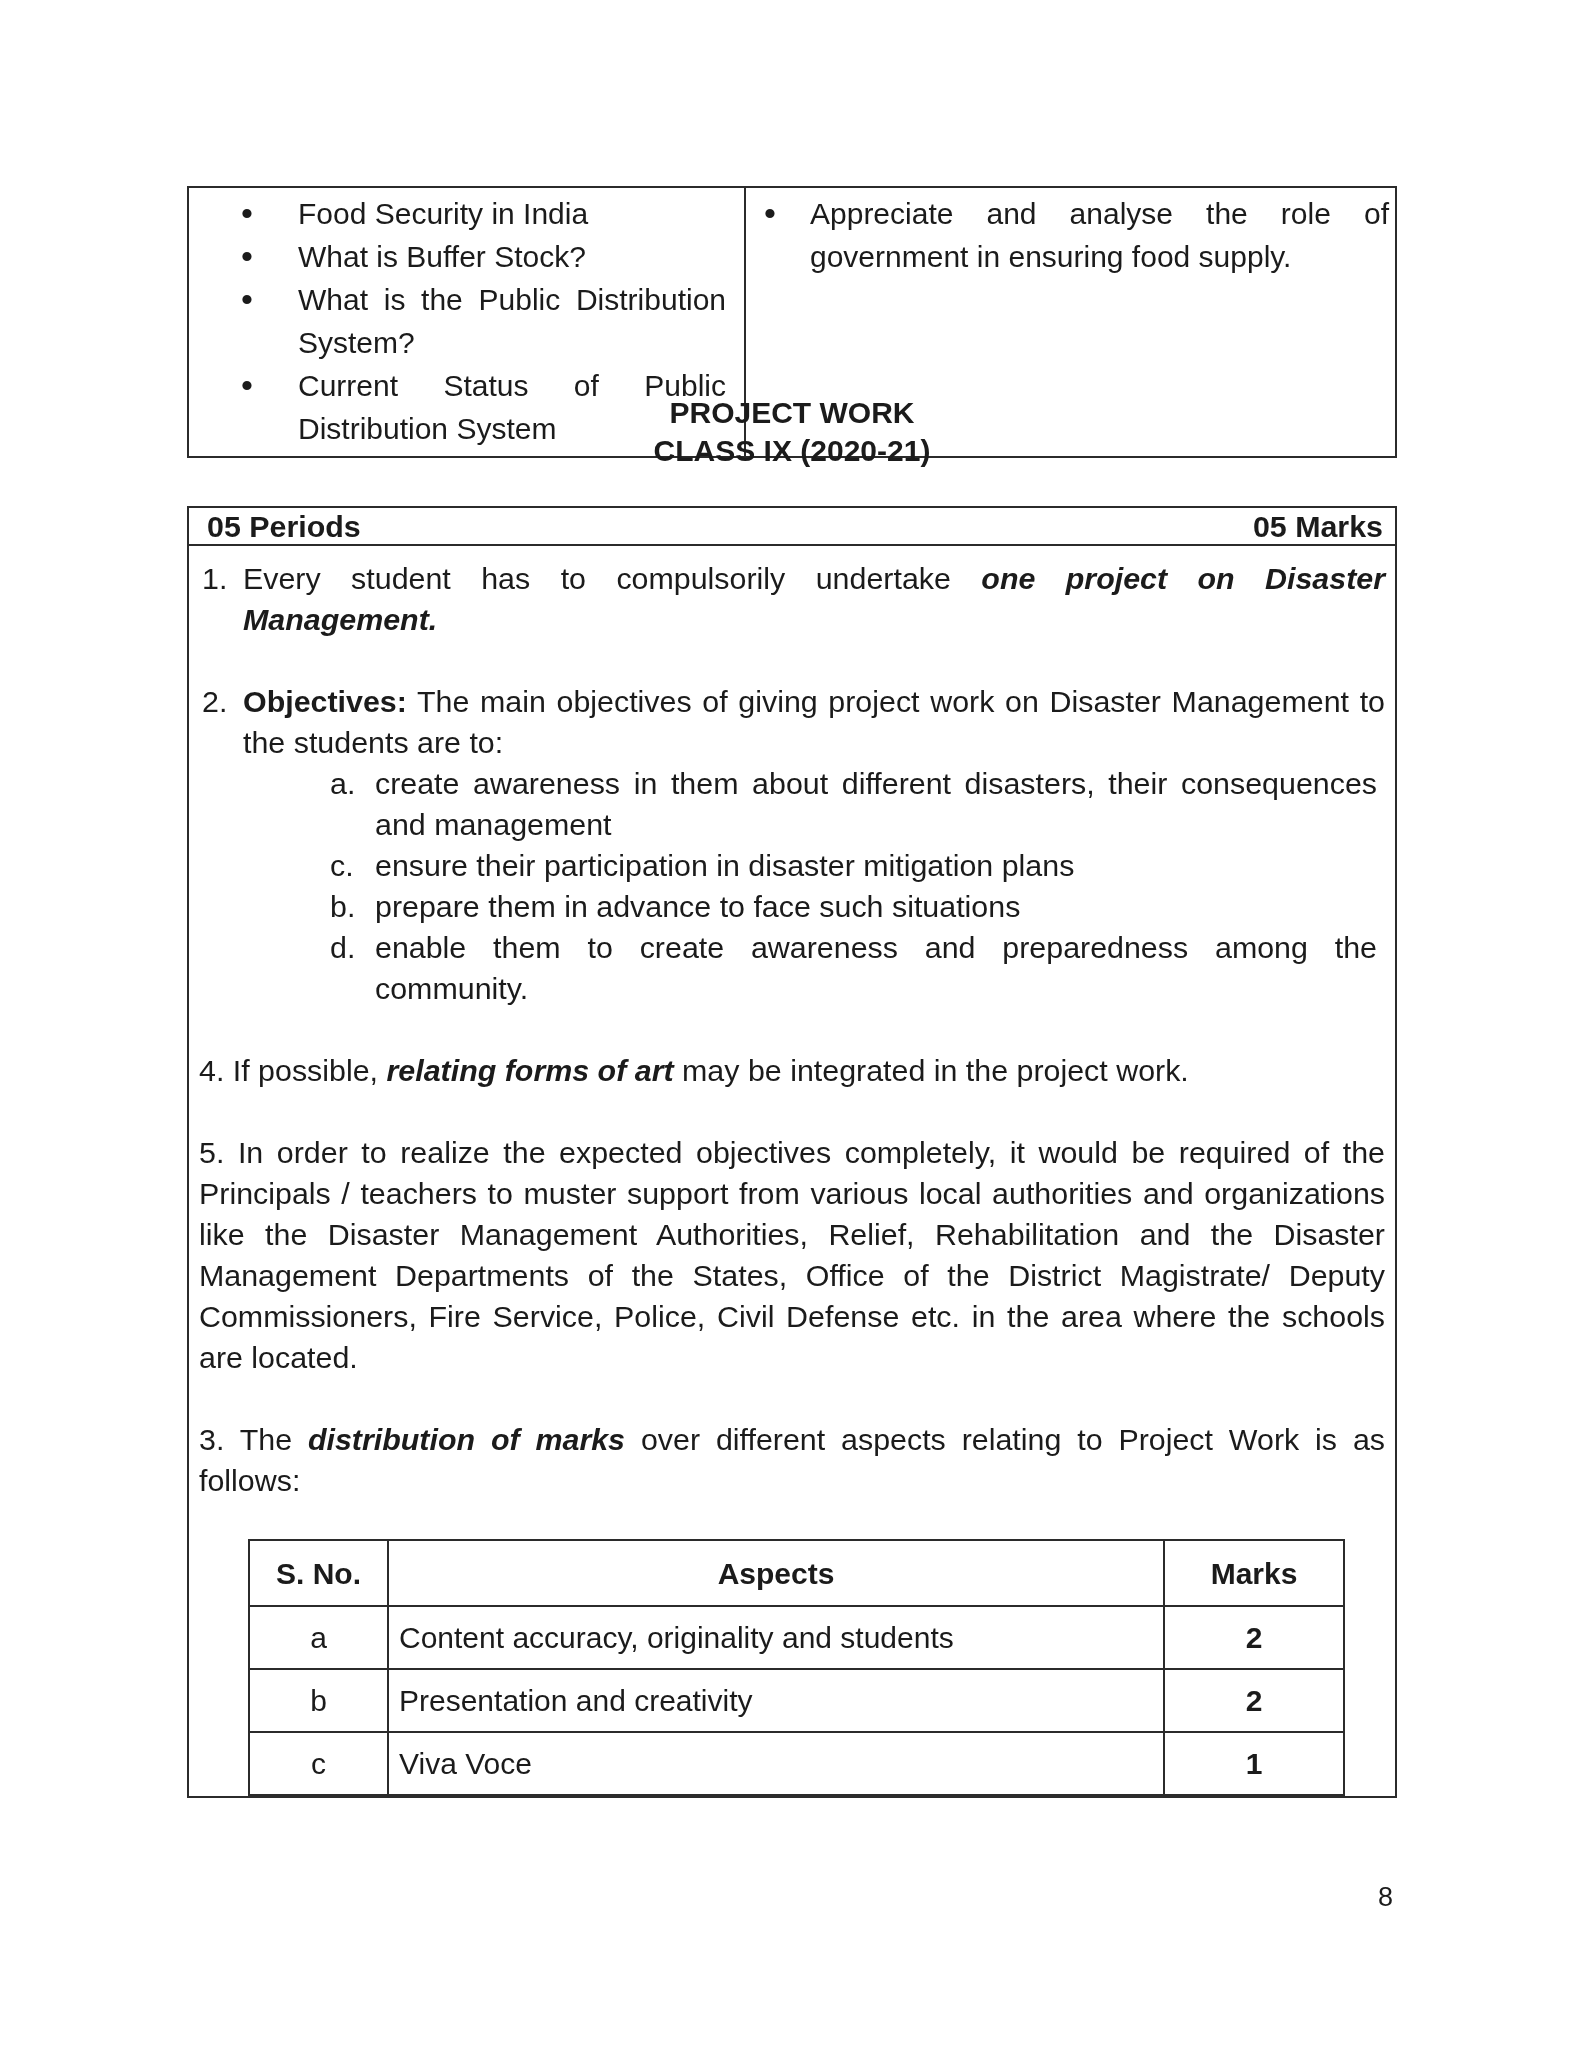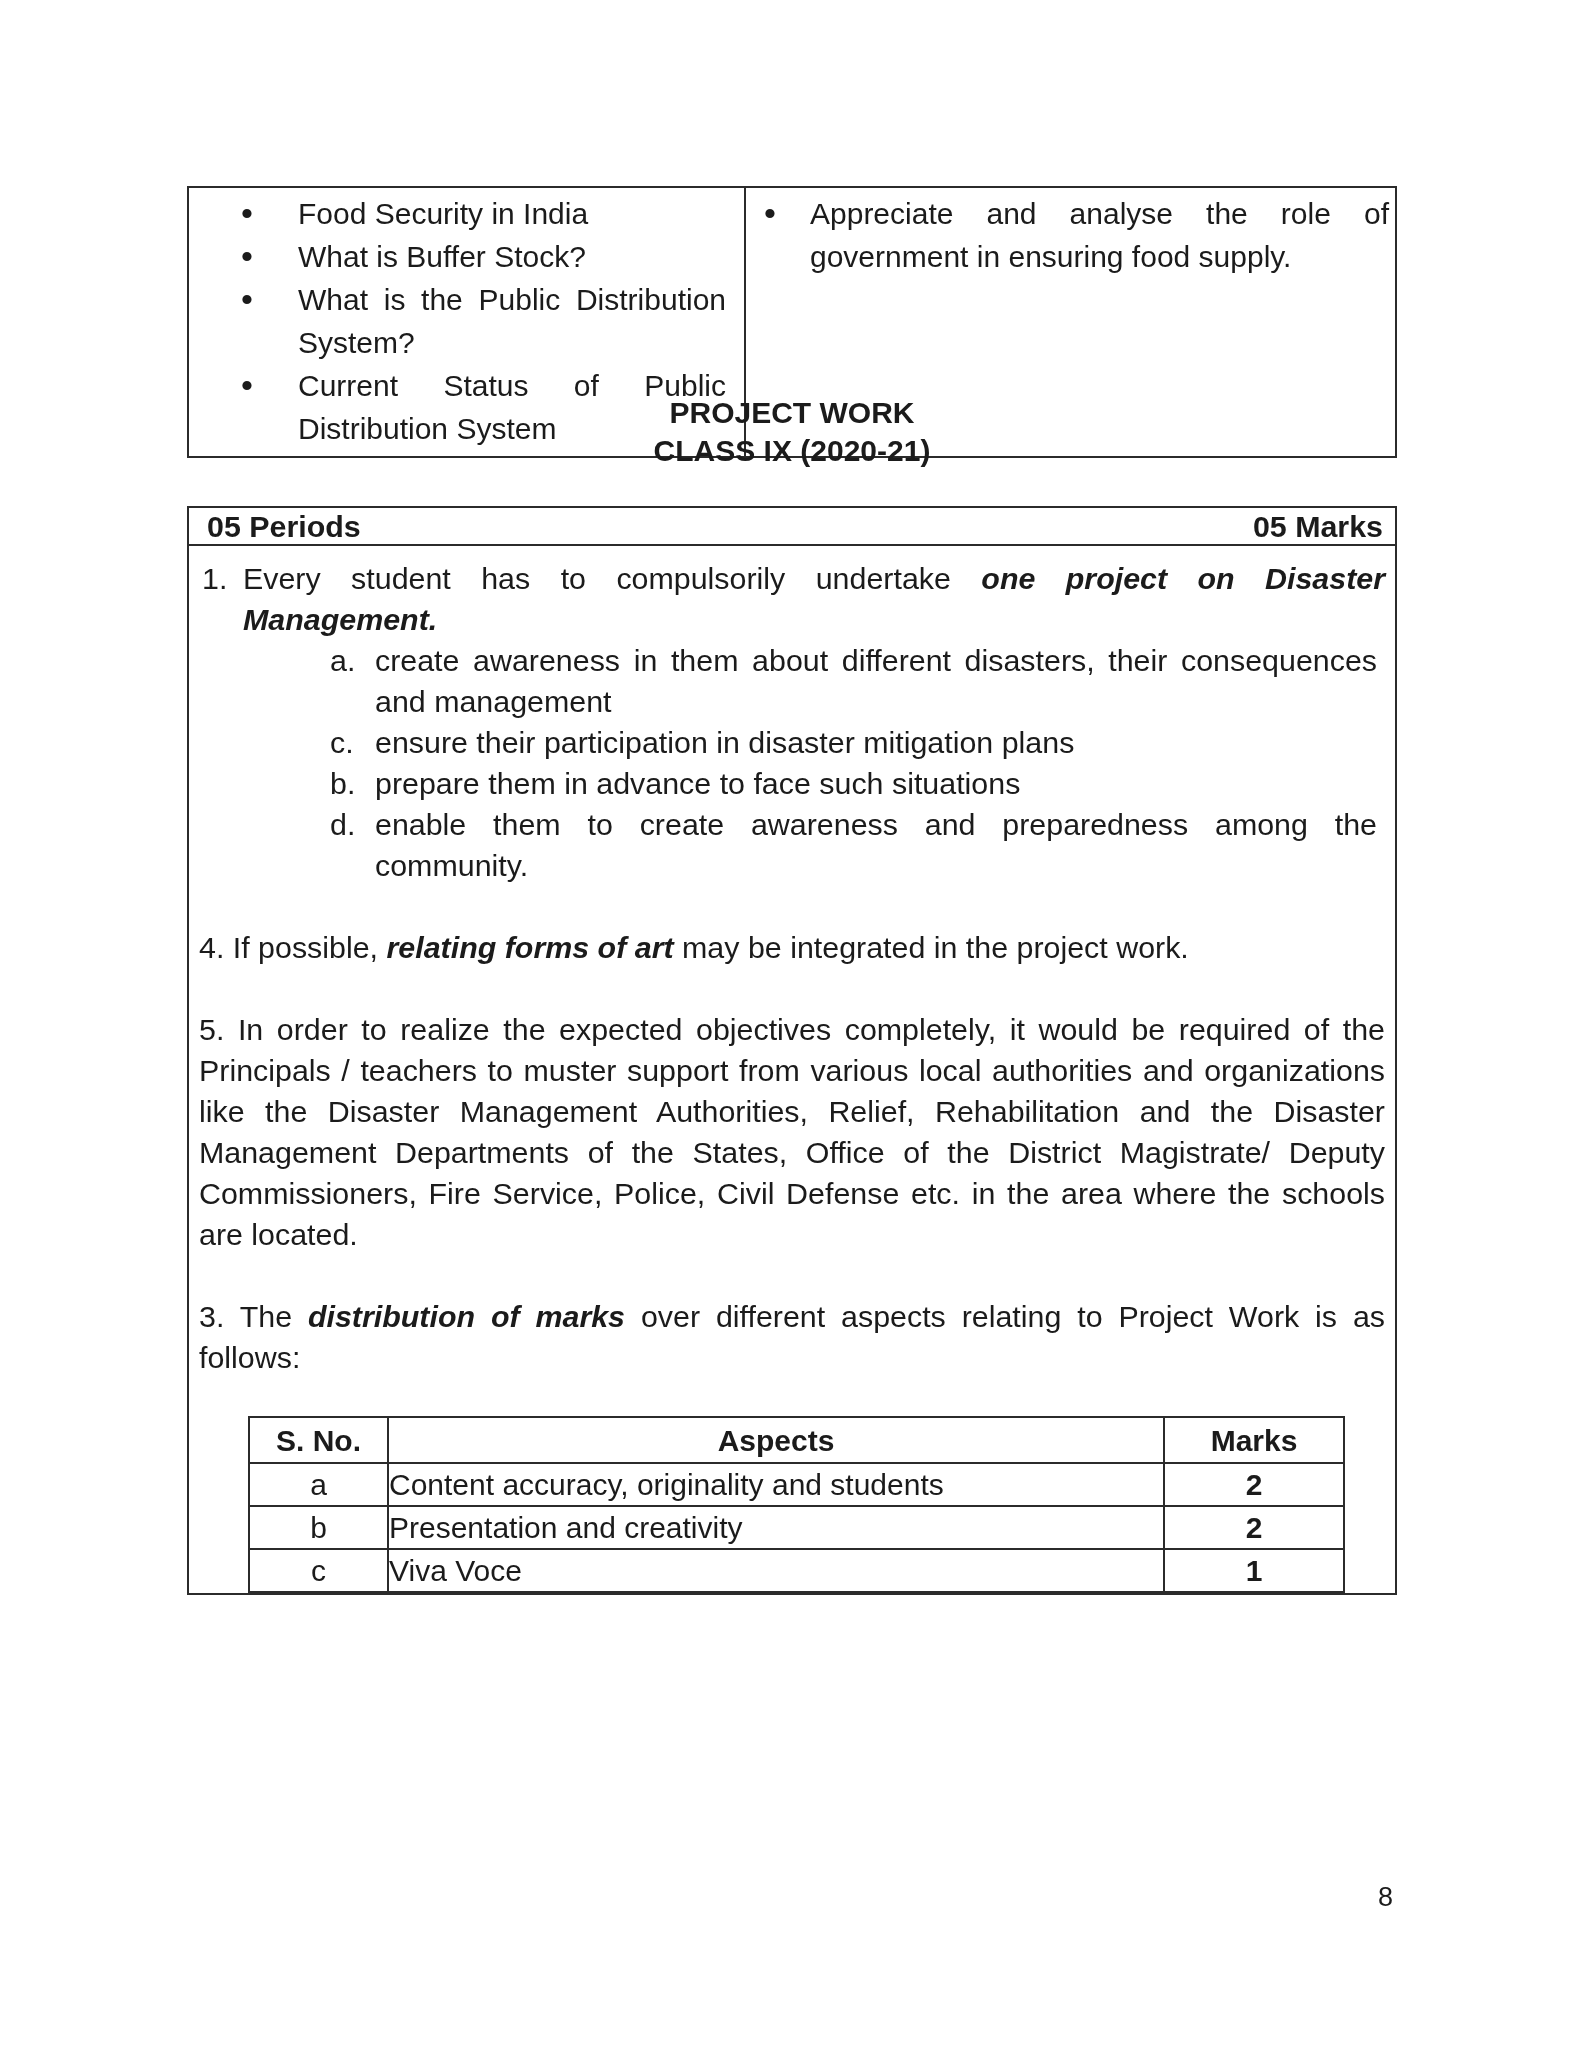--- a/index.html
+++ b/index.html
@@ -63,21 +63,21 @@
 
   .bi { font-weight:bold; font-style:italic; }
   .bo { font-weight:bold; }
 
   
   table.marks-table {
     border-collapse:collapse; margin:38px 0 0 49px;
     width:1095px; table-layout:fixed;
   }
   table.marks-table th, table.marks-table td {
-    border:2px solid #2b2b2b; font-size:30px; padding:0;
+    border:2px solid #2b2b2b; font-size:30px; padding:10px;
   }
   table.marks-table th { font-weight:bold; text-align:center; height:44px; }
   table.marks-table td { height:41px; }
   col.c-sno   { width:139px; }
   col.c-asp   { width:776px; }
   col.c-marks { width:180px; }
   td.sno   { text-align:center; }
   td.aspect{ text-align:left; padding-left:16px; }
   td.marks { text-align:center; font-weight:bold; }
 
@@ -115,20 +115,21 @@
 
   <div class="project-box">
     <div class="box-header">
       <span>05 Periods</span>
       <span>05 Marks</span>
     </div>
     <div class="box-content">
 
       <p class="hang"><span class="num">1.</span><span>Every student has to compulsorily undertake </span><span class="bi">one project on Disaster Management.</span></p>
 
+      <p class="hang gap"><span class="num">2.</span><span class="bo">Objectives:</span><span> The main objectives of giving project work on Disaster Management to the students are to:</span></p>
 
       <p class="sub"><span class="letter">a.</span><span>create awareness in them about different disasters, their consequences and management</span></p>
       <p class="sub"><span class="letter">c.</span><span>ensure their participation in disaster mitigation plans</span></p>
       <p class="sub"><span class="letter">b.</span><span>prepare them in advance to face such situations</span></p>
       <p class="sub"><span class="letter">d.</span><span>enable them to create awareness and preparedness among the community.</span></p>
 
 
       <p class="gap"><span>4. If possible, </span><span class="bi">relating forms of art</span><span> may be integrated in the project work.</span></p>
 
       <p class="gap">5. In order to realize the expected objectives completely, it would be required of the Principals / teachers to muster support from various local authorities and organizations like the Disaster Management Authorities, Relief, Rehabilitation and the Disaster Management Departments of the States, Office of the District Magistrate/ Deputy Commissioners, Fire Service, Police, Civil Defense etc. in the area where the schools are located.</p>

